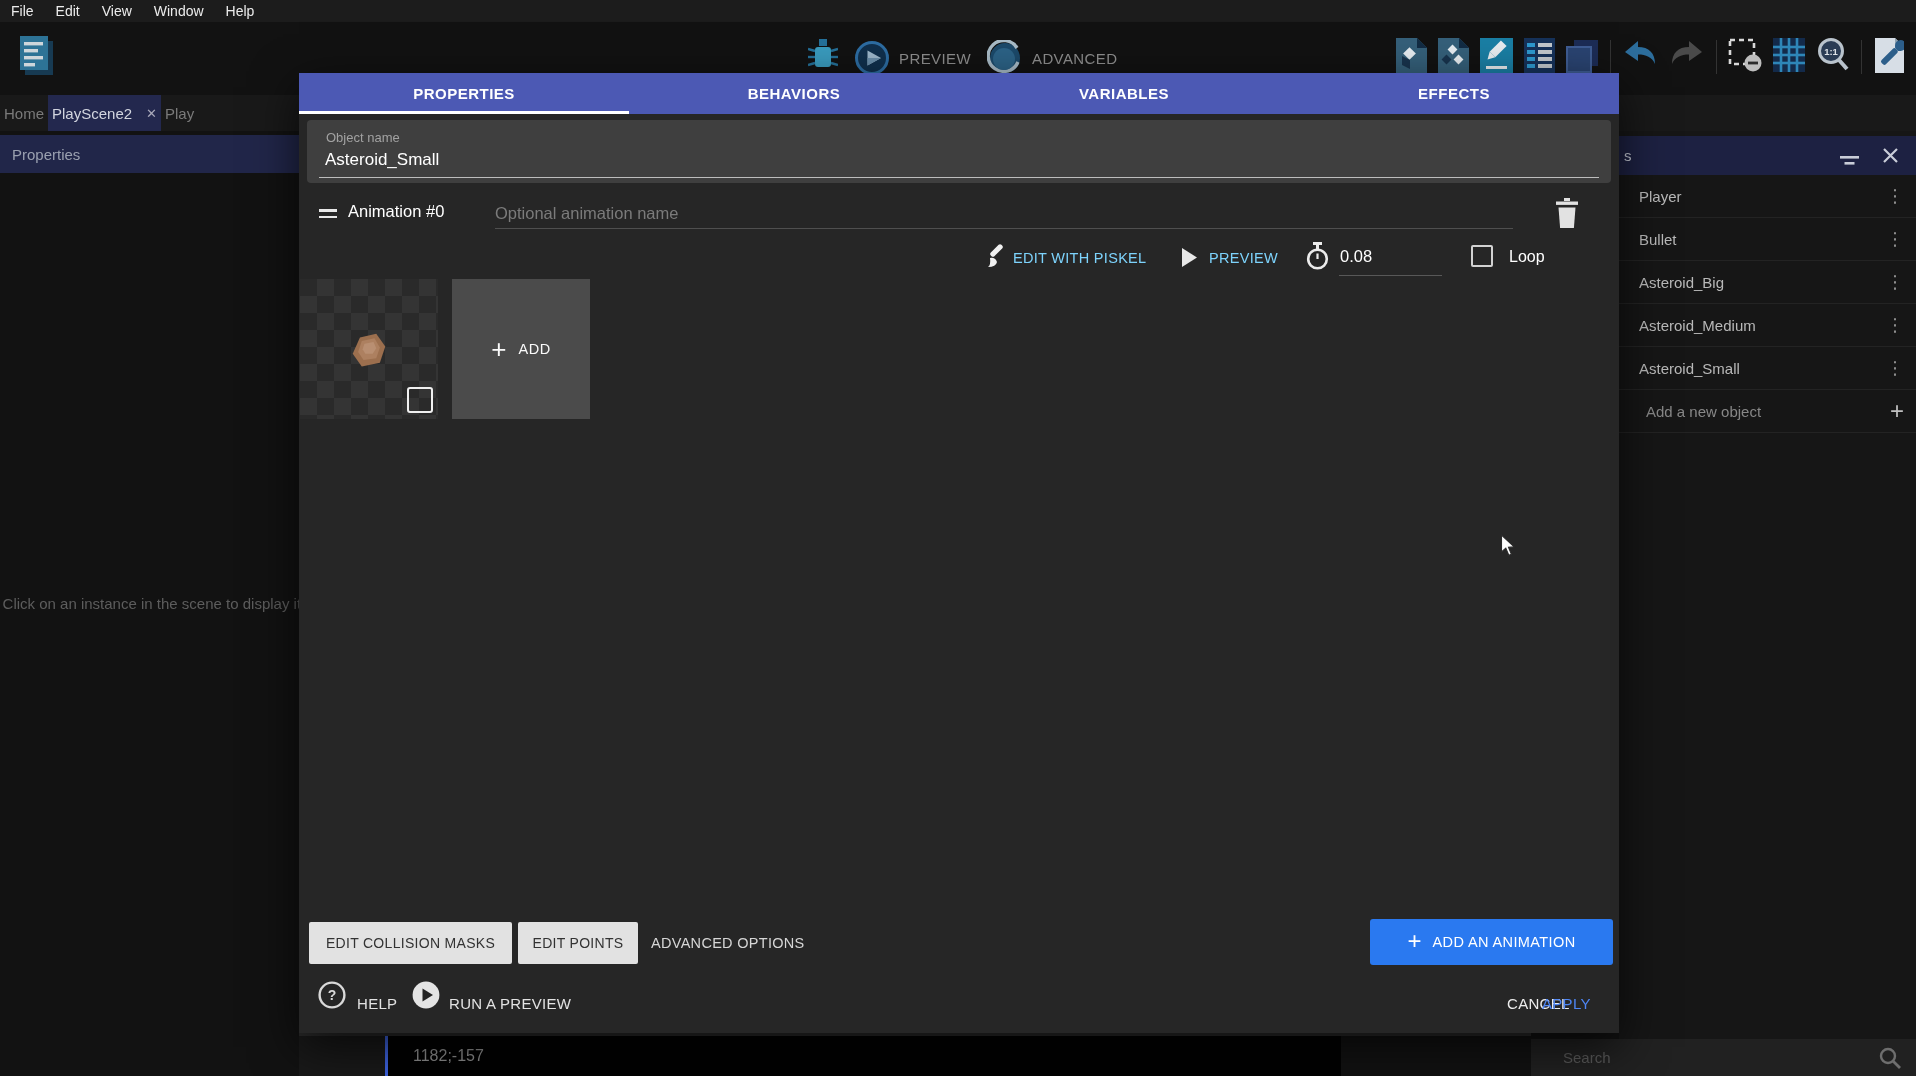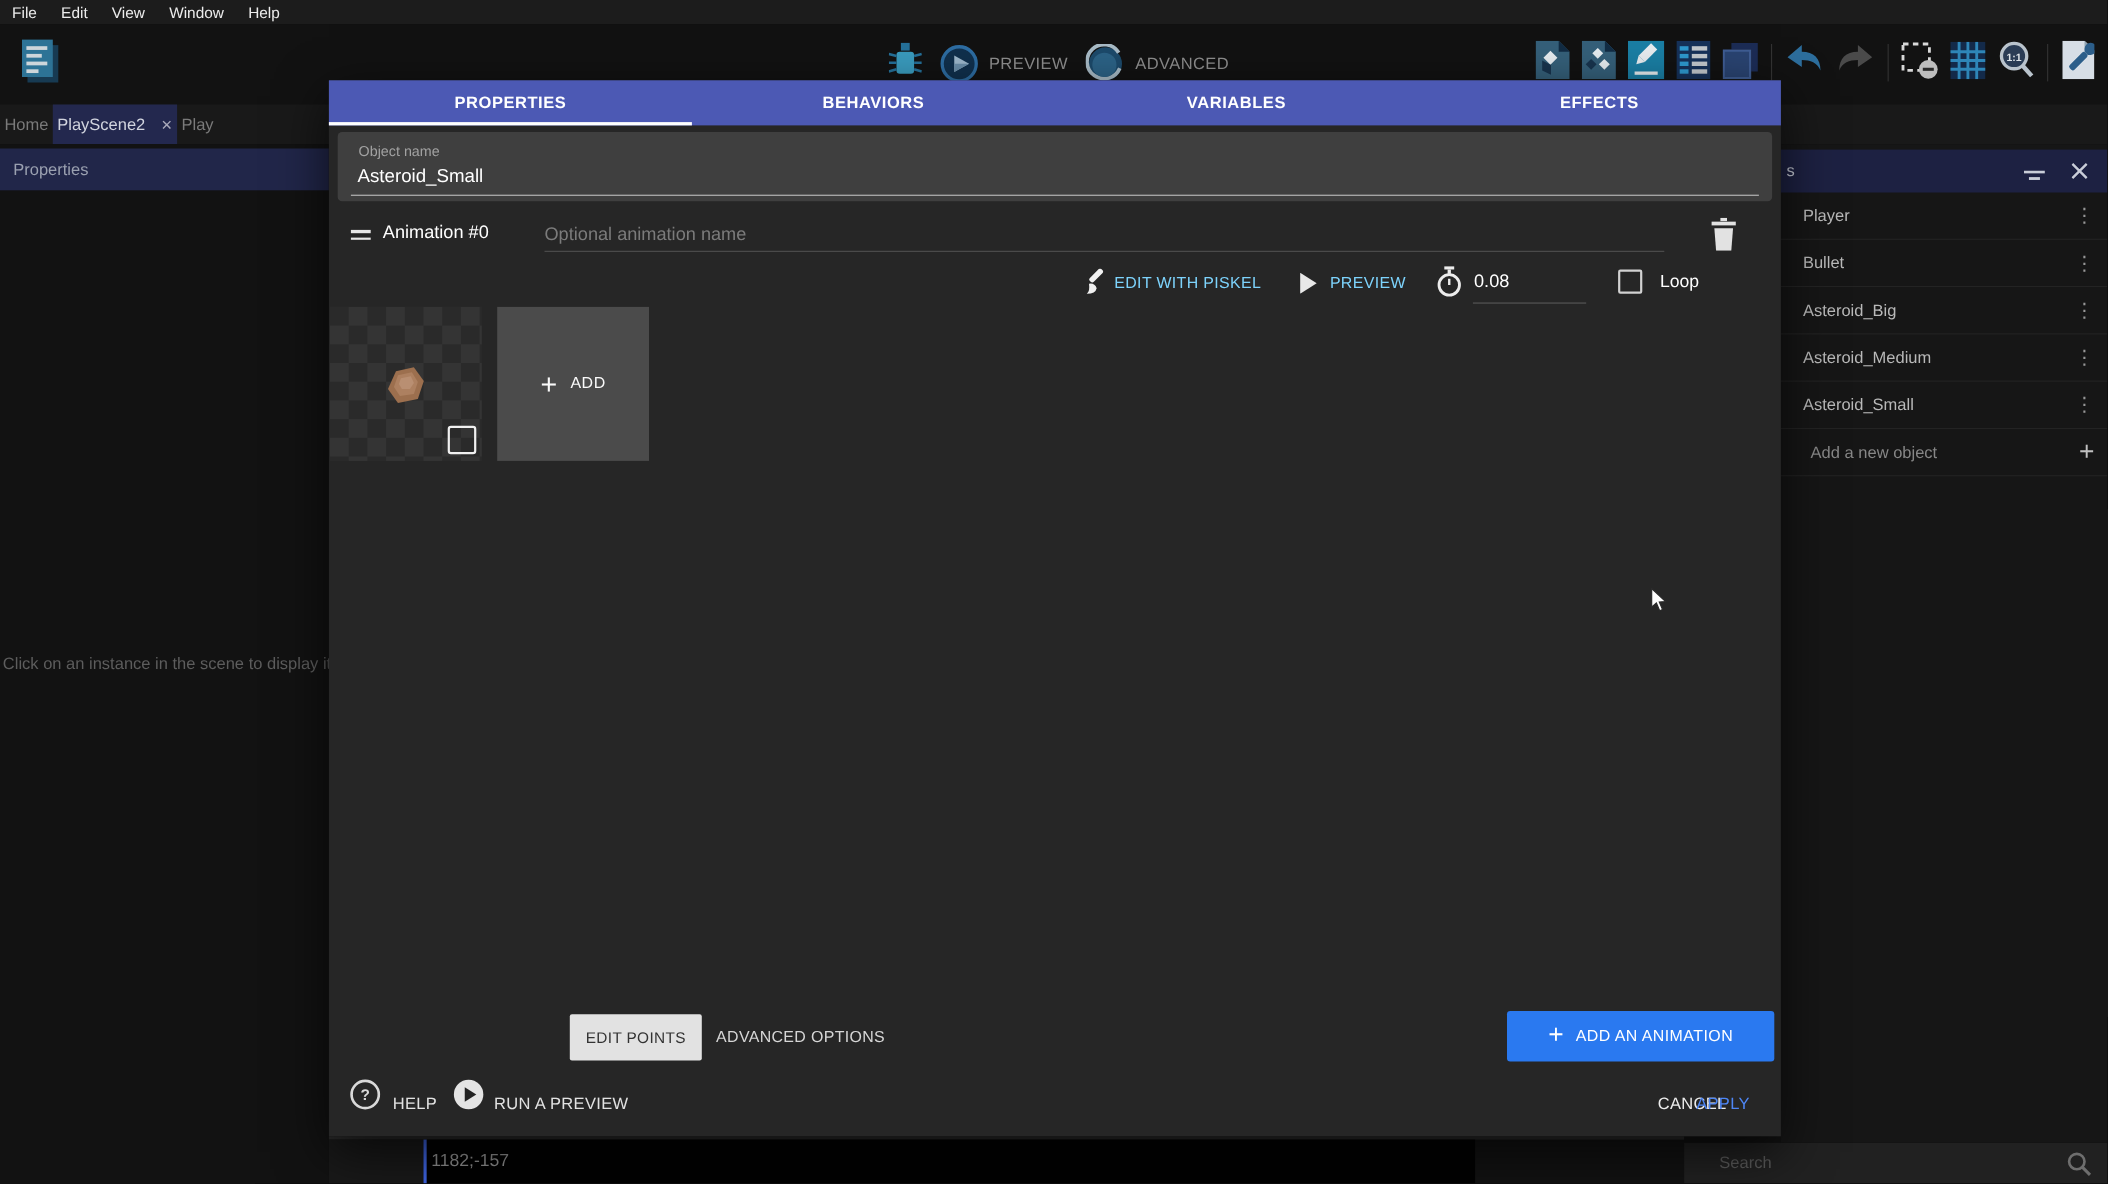--- a/index.html
+++ b/index.html
@@ -40,21 +40,21 @@
           display:flex;align-items:center;box-sizing:border-box;padding-left:20px;
           color:#b9b9b9;font-size:15px;}
   .kebab{position:absolute;right:12px;color:#979797;font-size:18px;line-height:1;}
   .rp-add{color:#878787;padding-left:27px;}
   .rp-plus{position:absolute;right:12px;color:#c0c0c0;font-size:24px;font-weight:300;line-height:1;}
 
   
   .sb-seg1{left:299px;top:1036px;width:86px;height:40px;background:#191919;}
   .sb-line{left:385px;top:1036px;width:3px;height:40px;background:#3d63e0;}
   .sb-seg2{left:388px;top:1036px;width:953px;height:40px;background:#020202;
-           display:flex;align-items:center;padding-left:4px;box-sizing:border-box;
+           display:flex;align-items:center;padding-left:25px;box-sizing:border-box;
            color:#8f8f8f;font-size:16px;}
   .sb-topline{left:299px;top:1033px;width:1232px;height:3px;background:#2b2b2b;}
   .searchbar{left:1531px;top:1039px;width:385px;height:37px;background:#212121;display:flex;align-items:center;}
   .searchbar input{flex:1;background:transparent;border:none;outline:none;
                    padding-left:32px;font-size:15px;color:#bbb;font-family:"Liberation Sans",sans-serif;}
   .searchbar input::placeholder{color:#5a5a5a;}
 
   
   .dialog{left:299px;top:73px;width:1320px;height:960px;background:#262626;
           box-shadow:0 14px 44px rgba(0,0,0,.68);z-index:10;}
@@ -407,20 +407,21 @@
         <polygon points="14,10 28,7 34,17 30,29 16,31 10,22" fill="#ad8060"></polygon>
         <polygon points="17,13 27,11 30,18 26,24 18,24 15,19" fill="#b98f72"></polygon>
       </svg>
       <div class="frame-check"></div>
     </div>
     <div class="tile tile-add">
       <span class="plus">+</span>
       <span class="txt">ADD</span>
     </div>
 
+    <div class="btn-gray" style="left:10px;width:203px;">EDIT COLLISION MASKS</div>
     <div class="btn-gray" style="left:219px;width:120px;">EDIT POINTS</div>
     <div class="btn-flat" style="left:352px;">ADVANCED OPTIONS</div>
     <div class="btn-blue">
       <span class="plus">+</span>
       <span class="txt">ADD AN ANIMATION</span>
     </div>
 
     <span class="abs" style="left:19px;top:908px;">
       <svg width="28" height="28" viewBox="0 0 28 28">
         <circle cx="14" cy="14" r="12.4" fill="none" stroke="#d9d9d9" stroke-width="2.4"></circle>

